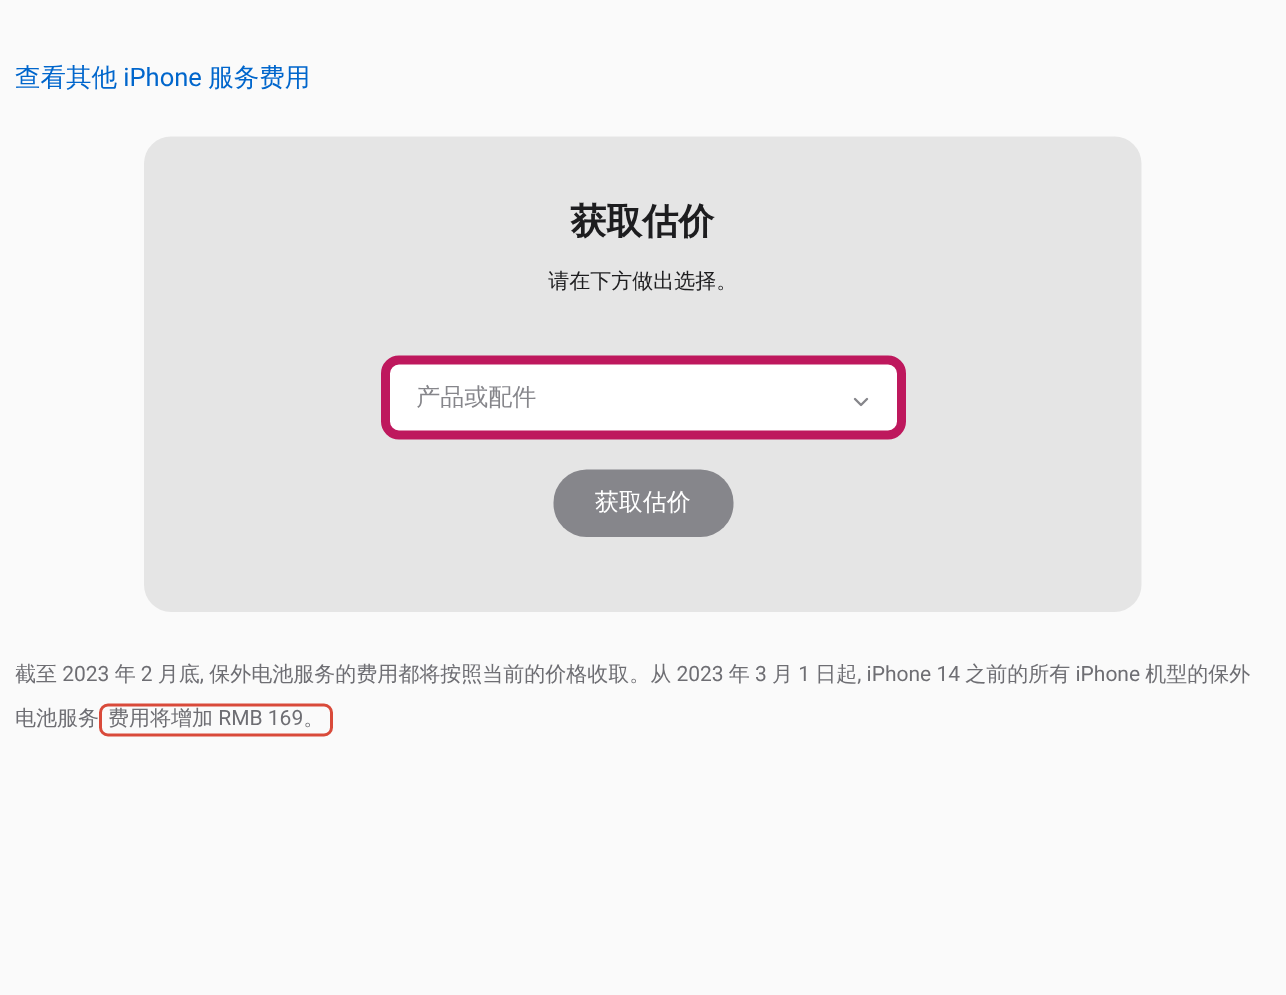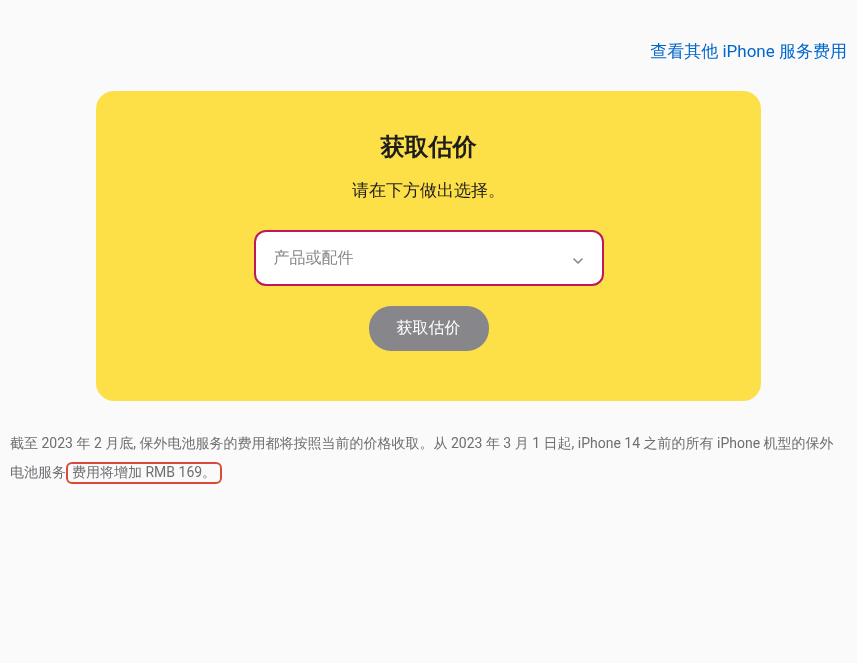--- a/index.html
+++ b/index.html
@@ -13,56 +13,56 @@
       width: 857px;
       height: 663px;
       overflow: hidden;
       color: #333;
     }
     .container {
       width: 100%;
       padding: 0 10px;
     }
     .top-link {
-      text-align: right;
+      text-align: left;
       padding: 40px 0 28px;
     }
     .top-link a {
       color: #0066cc;
       text-decoration: none;
       font-size: 17px;
     }
     .card {
-      background: #fde047;
+      background: #e5e5e5;
       border-radius: 18px;
       width: 665px;
       margin: 0 auto;
       padding: 40px 40px 50px;
       text-align: center;
     }
     .card-title {
       font-size: 24px;
       font-weight: 600;
       color: #1d1d1f;
       margin-bottom: 16px;
     }
     .card-subtitle {
-      font-size: 17px;
+      font-size: 14px;
       color: #1d1d1f;
-      margin-bottom: 28px;
+      margin-bottom: 40px;
     }
     .select-wrapper {
       position: relative;
       width: 350px;
       margin: 0 auto 20px;
     }
     .select-box {
       width: 100%;
       height: 56px;
-      border: 2px solid #be185d;
+      border: 6px solid #be185d;
       border-radius: 12px;
       background: #fff;
       padding: 0 18px;
       font-size: 16px;
       color: #86868b;
       text-align: center;
       cursor: pointer;
       display: flex;
       align-items: center;
       justify-content: space-between;

